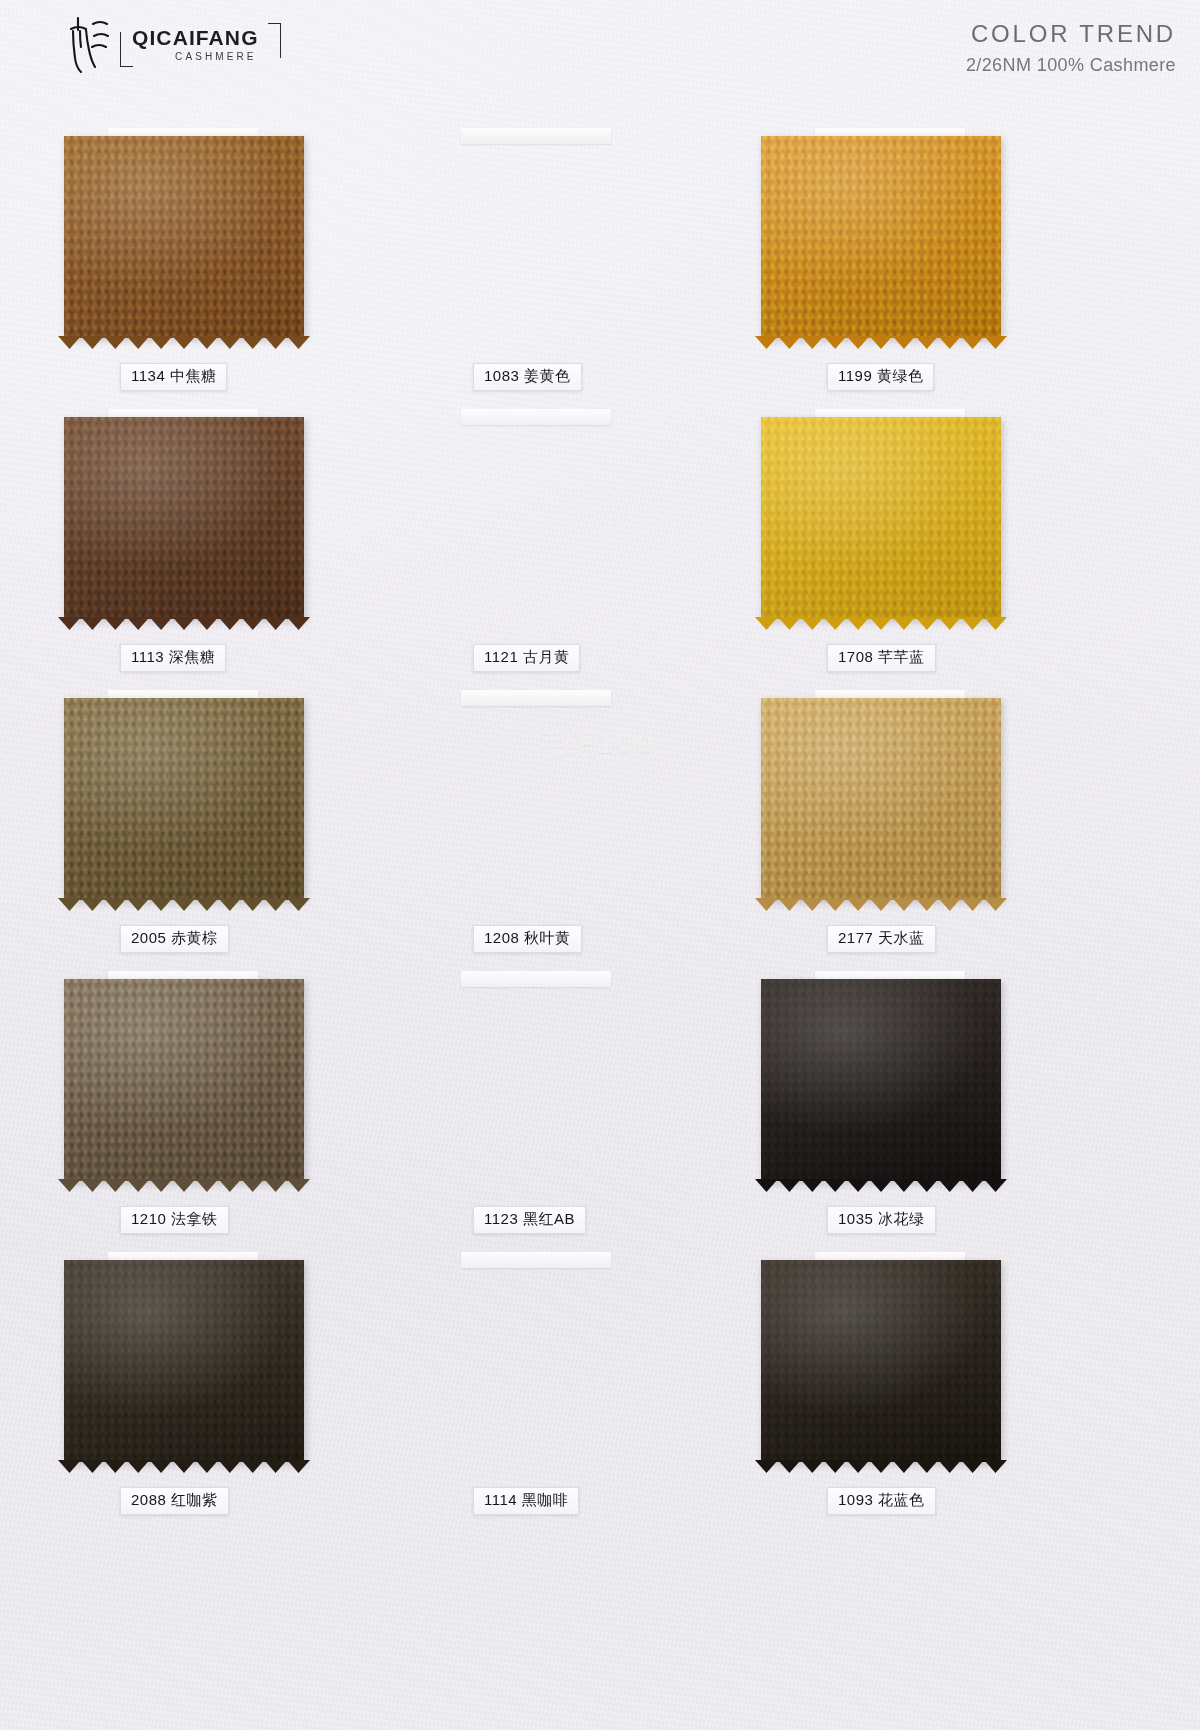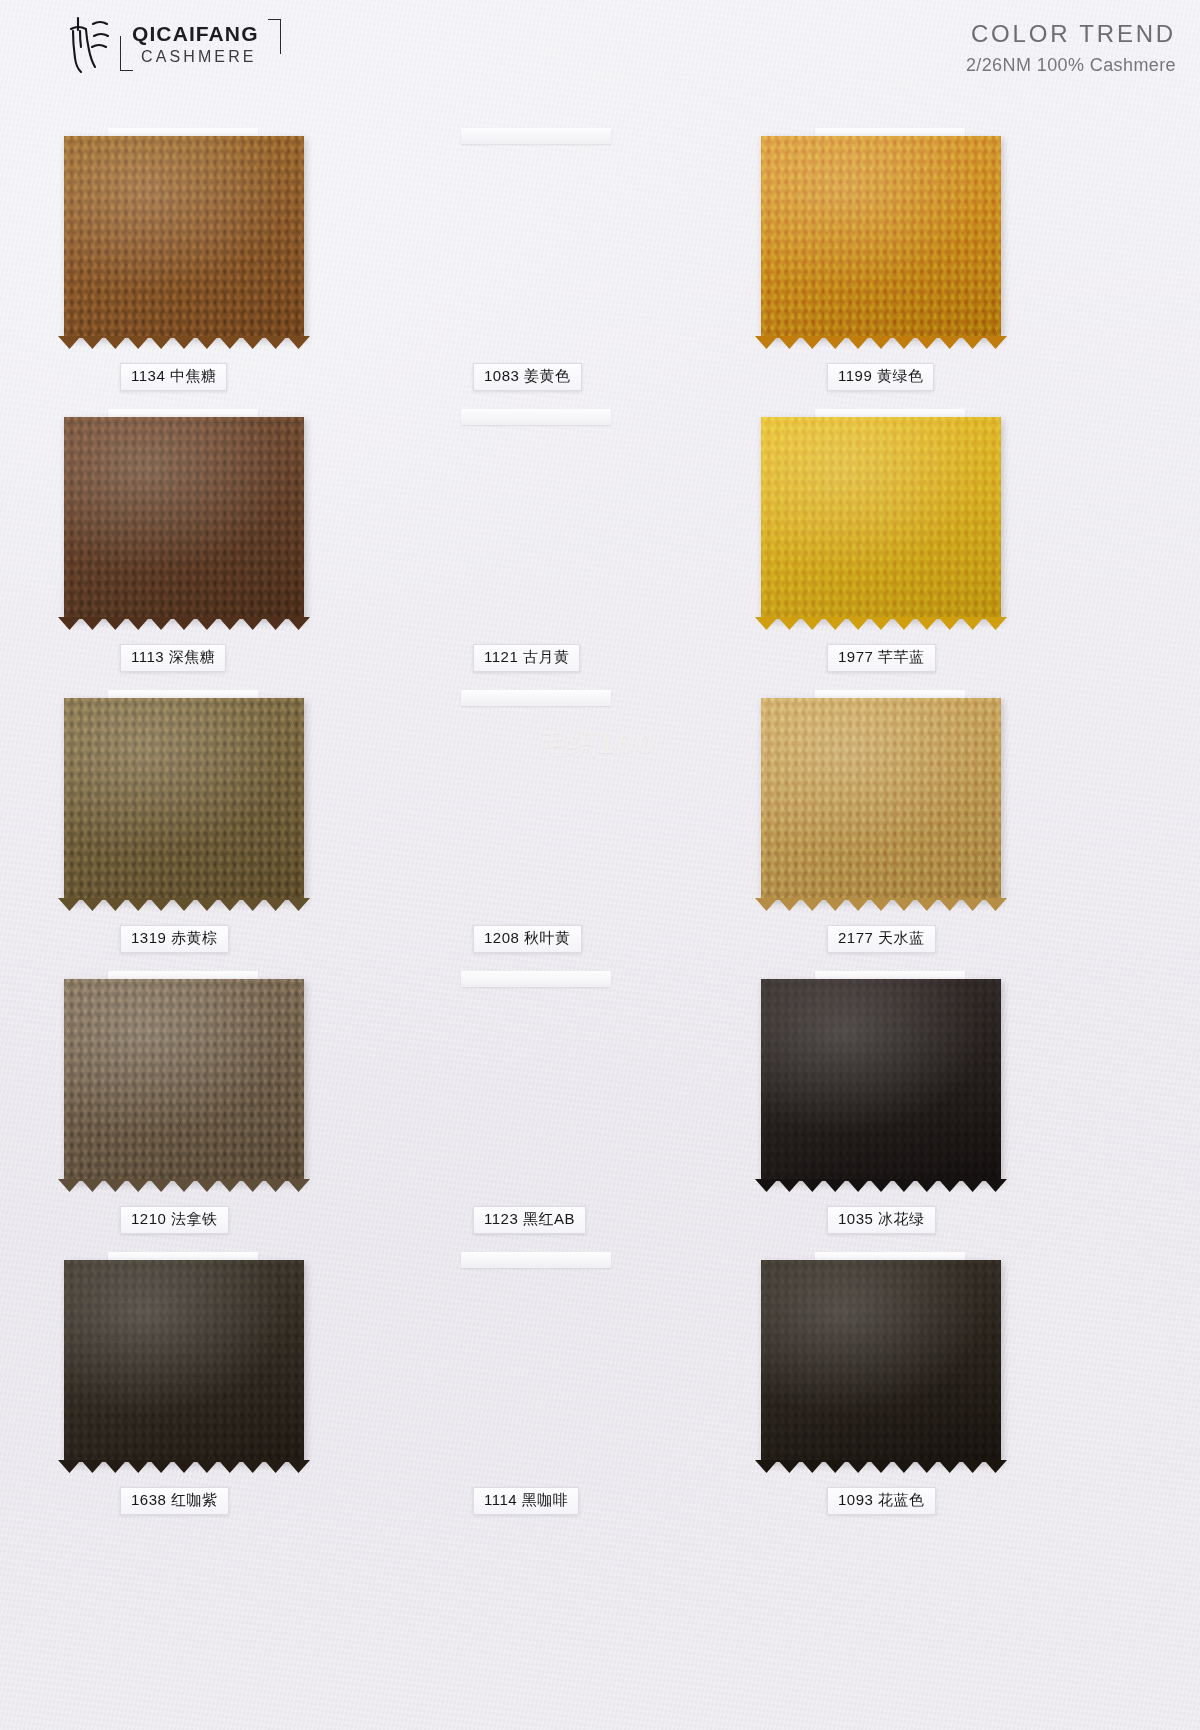--- a/index.html
+++ b/index.html
@@ -70,21 +70,21 @@
     border-top: 1.5px solid #2b2b2f;
   }
   #brand-main {
     font-size: 21px;
     letter-spacing: 1.1px;
     font-weight: 700;
     color: #1d1d21;
     line-height: 1.05;
   }
   #brand-sub {
-    font-size: 16px;
+    font-size: 10px;
     letter-spacing: 3.1px;
     color: #3b3b40;
     margin-top: 2px;
     align-self: flex-end;
     padding-right: 2px;
   }
 
   #header-right {
     position: absolute;
     right: 24px; top: 20px;
@@ -314,34 +314,34 @@
             <div class="sheen"></div>
           </div>
           <svg class="scallop" viewBox="0 0 252 13" preserveAspectRatio="none">
             <path d="M0 0 L11.5 13 L22.9 0 L34.4 13 L45.8 0 L57.3 13 L68.7 0 L80.2 13 L91.6 0 L103.1 13 L114.5 0 L126.0 13 L137.5 0 L148.9 13 L160.4 0 L171.8 13 L183.3 0 L194.7 13 L206.2 0 L217.6 13 L229.1 0 L240.5 13 L252.0 0 Z" fill="#cf9f10"></path>
           </svg>
         </div>
         <div class="label" style="left: 68px; top: 245px;">1121 古月黄</div>
       </div>
       <div class="cell">
         <div class="tape" style="left: 57px;"></div>
-        <div class="label" style="left: 69px; top: 245px;">1977 芊芊蓝</div>
+        <div class="label" style="left: 69px; top: 245px;">1708 芊芊蓝</div>
       </div>
       <div class="cell">
         <div class="tape" style="left: 56px;"></div>
         <div class="swatch" style="left: 12px;">
           <div class="swatch-body" style="background: linear-gradient(170deg, rgb(122, 102, 59) 0%, rgb(111, 92, 54) 48%, rgb(99, 81, 46) 100%);">
             <div class="knit"></div>
             <div class="sheen"></div>
           </div>
           <svg class="scallop" viewBox="0 0 252 13" preserveAspectRatio="none">
             <path d="M0 0 L11.5 13 L22.9 0 L34.4 13 L45.8 0 L57.3 13 L68.7 0 L80.2 13 L91.6 0 L103.1 13 L114.5 0 L126.0 13 L137.5 0 L148.9 13 L160.4 0 L171.8 13 L183.3 0 L194.7 13 L206.2 0 L217.6 13 L229.1 0 L240.5 13 L252.0 0 Z" fill="#63512e"></path>
           </svg>
         </div>
-        <div class="label" style="left: 68px; top: 245px;">1319 赤黄棕</div>
+        <div class="label" style="left: 68px; top: 245px;">2005 赤黄棕</div>
       </div>
       <div class="cell">
         <div class="tape" style="left: 56px;"></div>
         <div class="swatch" style="left: 356px;">
           <div class="swatch-body" style="background: linear-gradient(170deg, rgb(203, 164, 87) 0%, rgb(195, 154, 78) 48%, rgb(182, 141, 68) 100%);">
             <div class="knit"></div>
             <div class="sheen"></div>
           </div>
           <svg class="scallop" viewBox="0 0 252 13" preserveAspectRatio="none">
             <path d="M0 0 L11.5 13 L22.9 0 L34.4 13 L45.8 0 L57.3 13 L68.7 0 L80.2 13 L91.6 0 L103.1 13 L114.5 0 L126.0 13 L137.5 0 L148.9 13 L160.4 0 L171.8 13 L183.3 0 L194.7 13 L206.2 0 L217.6 13 L229.1 0 L240.5 13 L252.0 0 Z" fill="#b68d44"></path>
@@ -387,21 +387,21 @@
         <div class="tape" style="left: 56px;"></div>
         <div class="swatch" style="left: 12px;">
           <div class="swatch-body" style="background: linear-gradient(170deg, rgb(49, 42, 31) 0%, rgb(42, 35, 25) 48%, rgb(34, 28, 20) 100%);">
             <div class="knit"></div>
             <div class="sheen"></div>
           </div>
           <svg class="scallop" viewBox="0 0 252 13" preserveAspectRatio="none">
             <path d="M0 0 L11.5 13 L22.9 0 L34.4 13 L45.8 0 L57.3 13 L68.7 0 L80.2 13 L91.6 0 L103.1 13 L114.5 0 L126.0 13 L137.5 0 L148.9 13 L160.4 0 L171.8 13 L183.3 0 L194.7 13 L206.2 0 L217.6 13 L229.1 0 L240.5 13 L252.0 0 Z" fill="#221c14"></path>
           </svg>
         </div>
-        <div class="label" style="left: 68px; top: 245px;">1638 红咖紫</div>
+        <div class="label" style="left: 68px; top: 245px;">2088 红咖紫</div>
       </div>
       <div class="cell">
         <div class="tape" style="left: 56px;"></div>
         <div class="swatch" style="left: 356px;">
           <div class="swatch-body" style="background: linear-gradient(170deg, rgb(40, 33, 23) 0%, rgb(33, 27, 19) 48%, rgb(26, 21, 15) 100%);">
             <div class="knit"></div>
             <div class="sheen"></div>
           </div>
           <svg class="scallop" viewBox="0 0 252 13" preserveAspectRatio="none">
             <path d="M0 0 L11.5 13 L22.9 0 L34.4 13 L45.8 0 L57.3 13 L68.7 0 L80.2 13 L91.6 0 L103.1 13 L114.5 0 L126.0 13 L137.5 0 L148.9 13 L160.4 0 L171.8 13 L183.3 0 L194.7 13 L206.2 0 L217.6 13 L229.1 0 L240.5 13 L252.0 0 Z" fill="#1a150f"></path>

